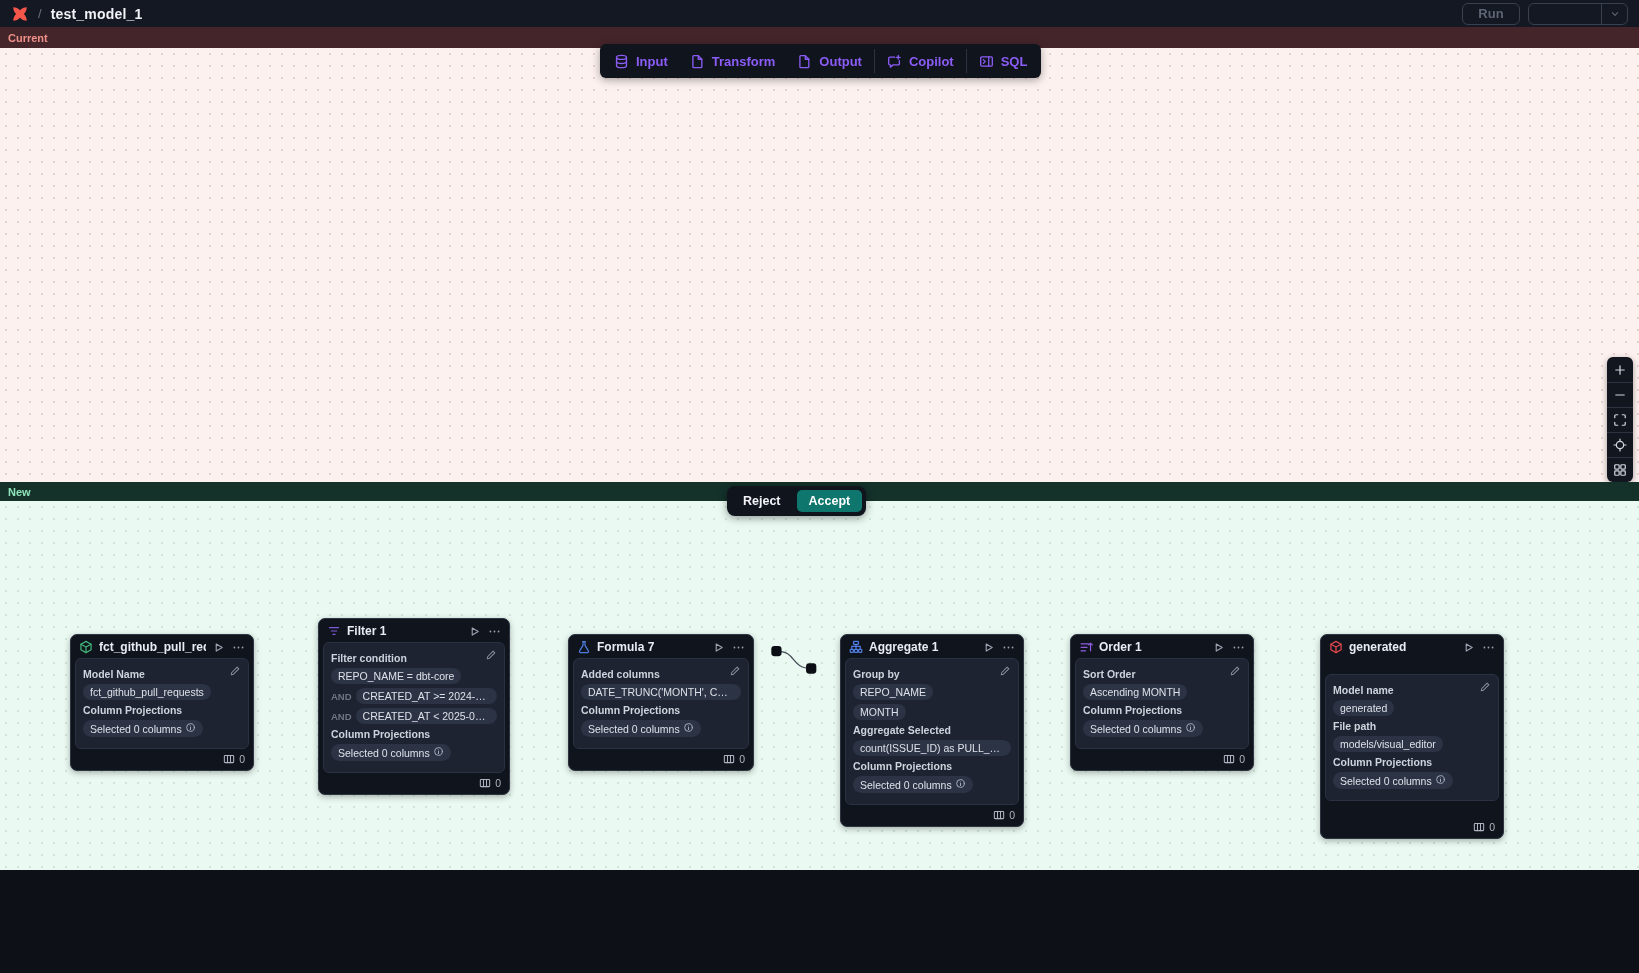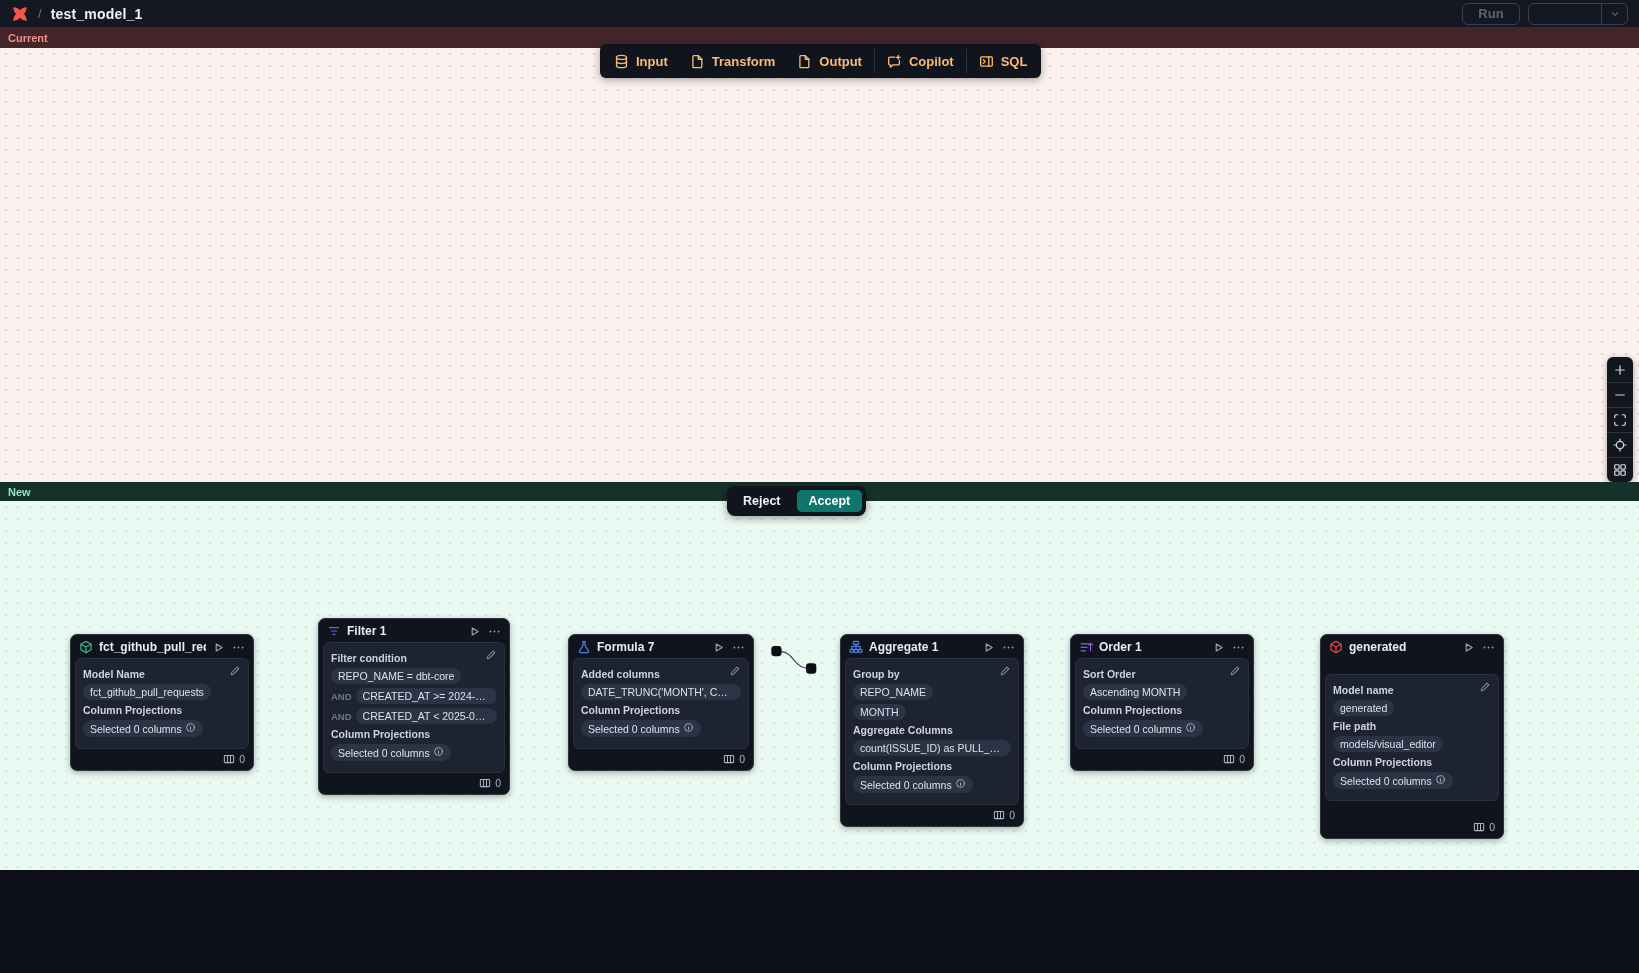--- a/index.html
+++ b/index.html
@@ -32,21 +32,21 @@
   .canvas { position:absolute; left:0; right:0; bottom:0; }
   .pane-current .canvas { top:21px; background-color:#fcf1ef;
     background-image:radial-gradient(circle,#e7d2ce 1px,transparent 1.3px); background-size:12px 12px; }
   .pane-new .canvas { top:19px; background-color:#eafaf2;
     background-image:radial-gradient(circle,#cfe6d8 1px,transparent 1.3px); background-size:12px 12px; }
 
   
   .fl-toolbar { position:absolute; top:17px; left:600px; height:34px; background:#10141d;
     border-radius:6px; display:flex; align-items:center; padding:0 3px; z-index:10;
     box-shadow:0 2px 8px rgba(0,0,0,.35); }
-  .tb-btn { display:flex; align-items:flex-start; gap:7px; color:#fdba74; background:none;
+  .tb-btn { display:flex; align-items:flex-start; gap:7px; color:#8b5cf6; background:none;
     border:none; font-family:inherit; font-size:13px; font-weight:bold; padding:6px 11px; cursor:pointer; }
   .tb-btn svg { width:15px; height:15px; }
   .tb-sep { width:1px; align-self:stretch; margin:5px 1px; background:#2b3240; }
 
   
   .decision { position:absolute; top:4px; left:727px; background:#10141d; border-radius:8px;
     padding:4px; display:flex; gap:4px; z-index:12; box-shadow:0 2px 8px rgba(0,0,0,.4); }
   .dec-btn { border:none; border-radius:5px; font-family:inherit; font-size:12.5px;
     font-weight:bold; padding:4px 12px; cursor:pointer; }
   .dec-reject { background:transparent; color:#f1f3f7; }
@@ -462,21 +462,21 @@
               </svg>
             </span>
           </button>
           <div class="sec-label">Group by</div>
           <div class="pill-row">
             <span class="pill"><span>REPO_NAME</span></span>
           </div>
           <div class="pill-row">
             <span class="pill"><span>MONTH</span></span>
           </div>
-          <div class="sec-label">Aggregate Columns</div>
+          <div class="sec-label">Aggregate Selected</div>
           <div class="pill-row">
             <span class="pill"><span>count(ISSUE_ID) as PULL_REQUEST_…</span></span>
           </div>
           <div class="sec-label">Column Projections</div>
           <div class="pill-row">
             <span class="pill"><span>Selected 0 columns</span><span style="display: inline-flex;">
                 <svg viewBox="0 0 16 16" fill="none" stroke="currentColor" stroke-width="1.4" stroke-linecap="round" stroke-linejoin="round" style="width: 11px; height: 11px;">
                   <circle cx="8" cy="8" r="5.6"></circle>
                   <path d="M8 7.4V11"></path>
                   <circle cx="8" cy="5" r="0.6" fill="currentColor" stroke="none"></circle>

